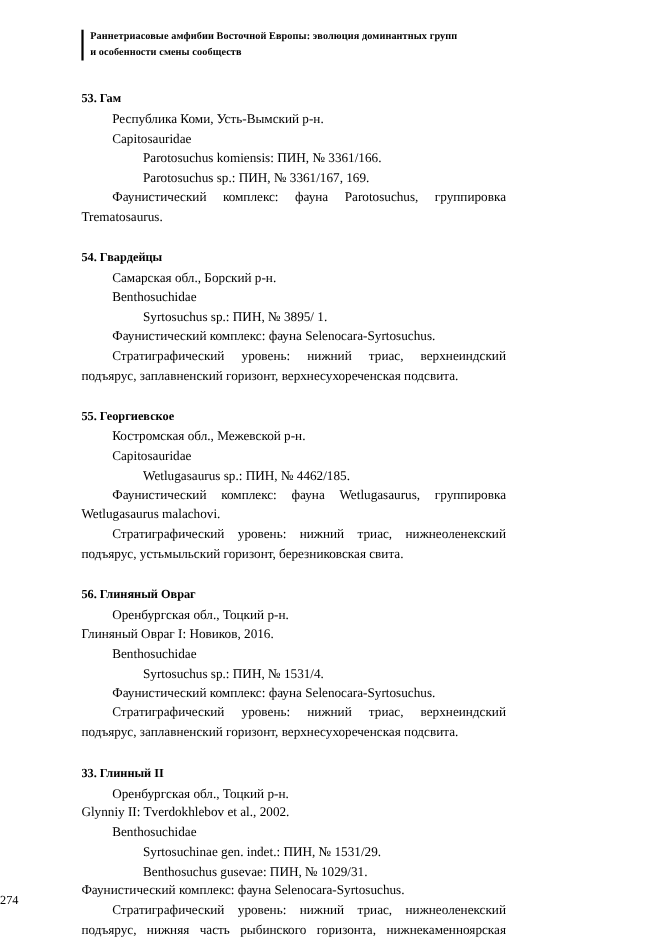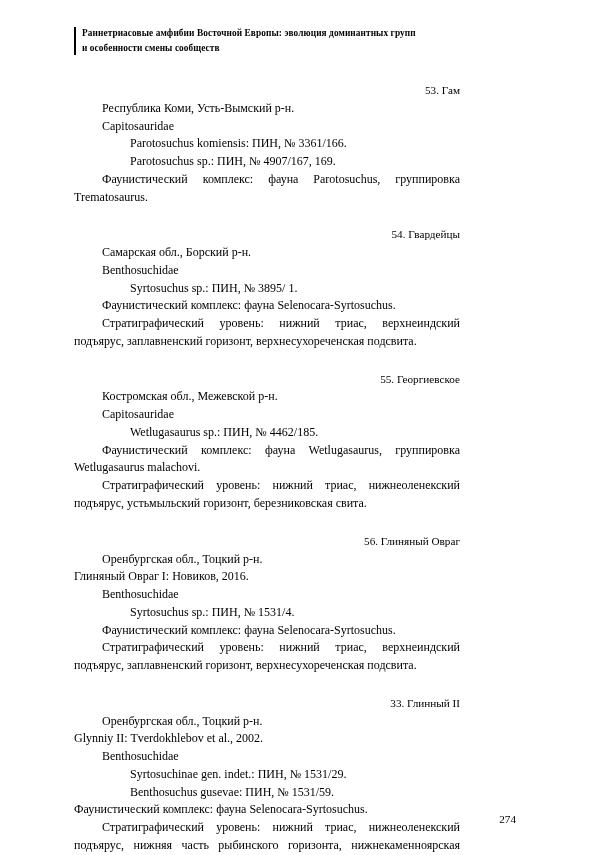--- a/index.html
+++ b/index.html
@@ -41,64 +41,65 @@
     display: block;
     letter-spacing: 0.01em;
   }
   .entry {
     margin-bottom: 0;
   }
   .entry + .entry {
     margin-top: 20px;
   }
   .entry-title {
-    text-align: right;
+    text-align: left;
     font-size: 11.2px;
     line-height: 1.5;
     margin-bottom: 1px;
+    font-weight: bold;
   }
   p.line {
     margin: 0;
     font-size: 12px;
     line-height: 1.48;
     text-align: justify;
     text-justify: inter-word;
   }
   .ind0  { text-indent: 0; padding-left: 0; }
   .ind1  { text-indent: 0; padding-left: 28px; }
   .ind2  { text-indent: 0; padding-left: 56px; }
   .para  { text-indent: 28px; padding-left: 0; }
   .nojust { text-align: left; }
   .pagenum {
     position: absolute;
     left: 0;
     right: 0;
     bottom: 30px;
-    text-align: right;
+    text-align: left;
     font-size: 11.2px;
   }
 </style>
 </head>
 <body>
 
 <div class="page">
 
   <div class="header">
     <span class="rule"></span>
     <span class="header-line">Раннетриасовые амфибии Восточной Европы: эволюция доминантных групп</span>
     <span class="header-line">и особенности смены сообществ</span>
   </div>
 
   <div class="body">
       <section class="entry">
         <div class="entry-title">53. Гам</div>
         <p class="line ind1">Республика Коми, Усть-Вымский р-н.</p>
         <p class="line ind1">Capitosauridae</p>
         <p class="line ind2">Parotosuchus komiensis: ПИН, № 3361/166.</p>
-        <p class="line ind2">Parotosuchus sp.: ПИН, № 4907/167, 169.</p>
+        <p class="line ind2">Parotosuchus sp.: ПИН, № 3361/167, 169.</p>
         <p class="line para">Фаунистический комплекс: фауна Parotosuchus, группировка Trematosaurus.</p>
       </section>
       <section class="entry">
         <div class="entry-title">54. Гвардейцы</div>
         <p class="line ind1">Самарская обл., Борский р-н.</p>
         <p class="line ind1">Benthosuchidae</p>
         <p class="line ind2">Syrtosuchus sp.: ПИН, № 3895/ 1.</p>
         <p class="line para nojust">Фаунистический комплекс: фауна Selenocara-Syrtosuchus.</p>
         <p class="line para">Стратиграфический уровень: нижний триас, верхнеиндский подъярус, заплавненский горизонт, верхнесухореченская подсвита.</p>
       </section>
@@ -118,21 +119,21 @@
         <p class="line ind2">Syrtosuchus sp.: ПИН, № 1531/4.</p>
         <p class="line para nojust">Фаунистический комплекс: фауна Selenocara-Syrtosuchus.</p>
         <p class="line para">Стратиграфический уровень: нижний триас, верхнеиндский подъярус, заплавненский горизонт, верхнесухореченская подсвита.</p>
       </section>
       <section class="entry">
         <div class="entry-title">33. Глинный II</div>
         <p class="line ind1">Оренбургская обл., Тоцкий р-н.</p>
         <p class="line ind0">Glynniy II: Tverdokhlebov et al., 2002.</p>
         <p class="line ind1">Benthosuchidae</p>
         <p class="line ind2">Syrtosuchinae gen. indet.: ПИН, № 1531/29.</p>
-        <p class="line ind2">Benthosuchus gusevae: ПИН, № 1531/59.</p>
+        <p class="line ind2">Benthosuchus gusevae: ПИН, № 1029/31.</p>
         <p class="line ind0 nojust">Фаунистический комплекс: фауна Selenocara-Syrtosuchus.</p>
         <p class="line para">Стратиграфический уровень: нижний триас, нижнеоленекский подъярус, нижняя часть рыбинского горизонта, нижнекаменноярская подсвита.</p>
       </section>
     </div>
 
   <div class="pagenum">274</div>
 
 </div>
 
 </body></html>

